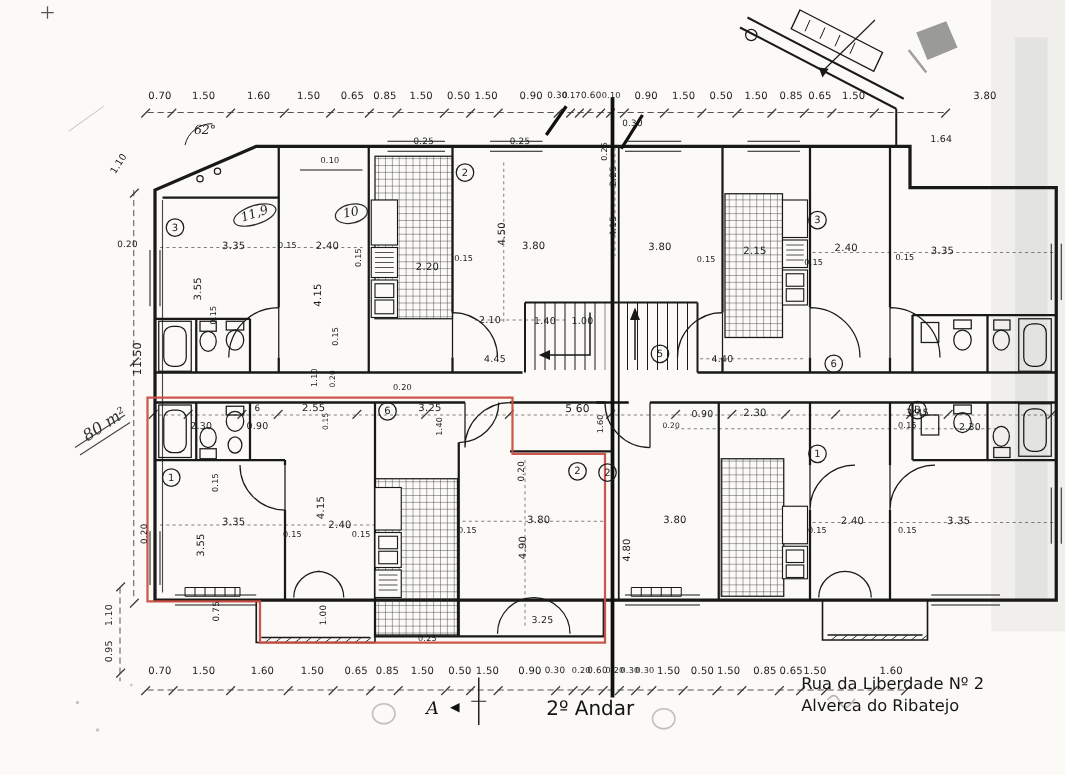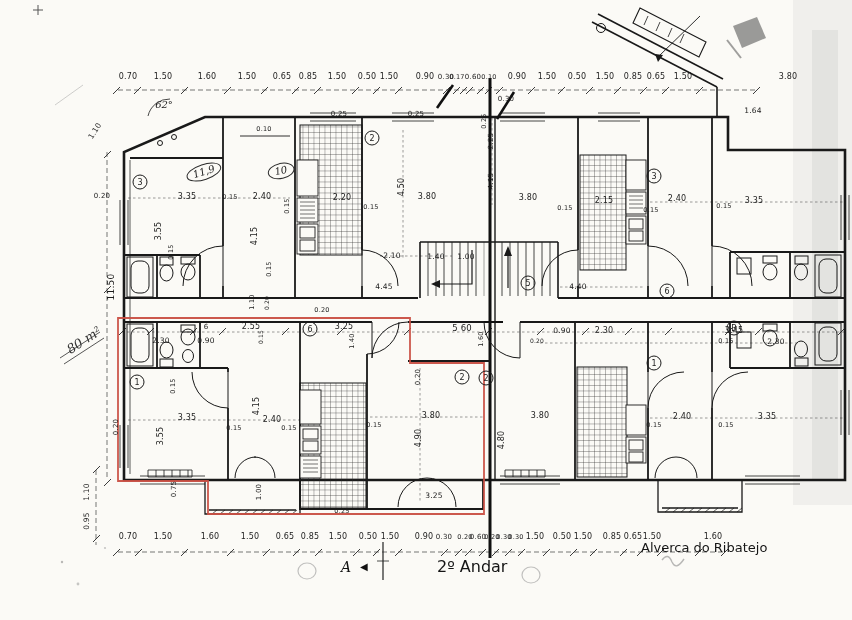--- a/index.html
+++ b/index.html
@@ -306,21 +306,21 @@
       <span class="lbl" style="left: 230px; top: 197px; font-size: 6.5px;">0.15</span>
       <span class="lbl" style="left: 262px; top: 197px;">2.40</span>
       <span class="lbl" style="left: 287px; top: 206px; --r: -90deg; font-size: 6.5px;">0.15</span>
       <span class="lbl" style="left: 159px; top: 231px; --r: -90deg;">3.55</span>
       <span class="lbl" style="left: 255px; top: 236px; --r: -90deg;">4.15</span>
       <span class="lbl" style="left: 171px; top: 252px; --r: -90deg; font-size: 6.5px;">0.15</span>
       <span class="lbl" style="left: 269px; top: 269px; --r: -90deg; font-size: 6.5px;">0.15</span>
       <span class="lbl" style="left: 264px; top: 129px; font-size: 6.5px;">0.10</span>
       <span class="lbl" style="left: 339px; top: 114px; font-size: 7px;">0.25</span>
       <span class="lbl" style="left: 416px; top: 114px; font-size: 7px;">0.25</span>
-      <span class="lbl" style="left: 342px; top: 198px;">2.20</span>
+      <span class="lbl" style="left: 342px; top: 214px;">2.20</span>
       <span class="lbl" style="left: 371px; top: 207px; font-size: 6.5px;">0.15</span>
       <span class="lbl" style="left: 402px; top: 187px; --r: -90deg;">4.50</span>
       <span class="lbl" style="left: 427px; top: 197px;">3.80</span>
       <span class="lbl" style="left: 392px; top: 256px; font-size: 7.5px;">2.10</span>
       <span class="lbl" style="left: 436px; top: 257px; font-size: 7.5px;">1.40</span>
       <span class="lbl" style="left: 466px; top: 257px; font-size: 7.5px;">1.00</span>
       <span class="lbl" style="left: 528px; top: 198px;">3.80</span>
       <span class="lbl" style="left: 484px; top: 121px; --r: -90deg; font-size: 6.5px;">0.25</span>
       <span class="lbl" style="left: 491px; top: 141px; --r: -90deg; font-size: 7px;">2.25</span>
       <span class="lbl" style="left: 491px; top: 181px; --r: -90deg; font-size: 7px;">4.15</span>
@@ -335,21 +335,21 @@
       <span class="lbl" style="left: 206px; top: 341px; font-size: 7.5px;">0.90</span>
       <span class="lbl" style="left: 261px; top: 337px; --r: -90deg; font-size: 6px;">0.15</span>
       <span class="lbl" style="left: 252px; top: 302px; --r: -90deg; font-size: 6.5px;">1.10</span>
       <span class="lbl" style="left: 267px; top: 303px; --r: -90deg; font-size: 6px;">0.20</span>
       <span class="lbl" style="left: 322px; top: 310px; font-size: 6.5px;">0.20</span>
       <span class="lbl" style="left: 161px; top: 341px; font-size: 7.5px;">2.30</span>
       <span class="lbl" style="left: 344px; top: 327px;">3.25</span>
       <span class="lbl" style="left: 352px; top: 341px; --r: -90deg; font-size: 6.5px;">1.40</span>
       <span class="lbl" style="left: 462px; top: 328px; font-size: 8.5px;">5 60</span>
       <span class="lbl" style="left: 481px; top: 339px; --r: -90deg; font-size: 6.5px;">1.60</span>
-      <span class="lbl" style="left: 384px; top: 287px; font-size: 7.5px;">4.45</span>
+      <span class="lbl" style="left: 396px; top: 287px; font-size: 7.5px;">4.45</span>
       <span class="lbl" style="left: 578px; top: 287px; font-size: 7.5px;">4.40</span>
       <span class="lbl" style="left: 562px; top: 331px; font-size: 7.5px;">0.90</span>
       <span class="lbl" style="left: 604px; top: 331px;">2.30</span>
       <span class="lbl" style="left: 734px; top: 331px;">3.45</span>
       <span class="lbl" style="left: 726px; top: 341px; font-size: 6.5px;">0.15</span>
       <span class="lbl" style="left: 537px; top: 341px; font-size: 6px;">0.20</span>
       <span class="lbl" style="left: 776px; top: 342px; font-size: 7.5px;">2.30</span>
       <span class="lbl" style="left: 173px; top: 386px; --r: -90deg; font-size: 6.5px;">0.15</span>
       <span class="lbl" style="left: 187px; top: 418px;">3.35</span>
       <span class="lbl" style="left: 161px; top: 436px; --r: -90deg;">3.55</span>
@@ -386,16 +386,17 @@
       <span class="hand oval" style="left: 204px; top: 172px; --r: -18deg;">11,9</span>
       <span class="hand oval" style="left: 281px; top: 171px; --r: -12deg;">10</span>
       <span class="hand" style="left: 164px; top: 105px;">62°</span>
     </div>
 
   <div class="area-note">80 m²</div>
   <div class="section-a">A</div>
   <div class="section-tri">◀</div>
   <div class="floor-title">2º Andar</div>
   <div class="addr">
+    <div>Rua da Liberdade Nº 2</div>
     <div>Alverca do Ribatejo</div>
   </div>
 
 </div>
 
 </body></html>

